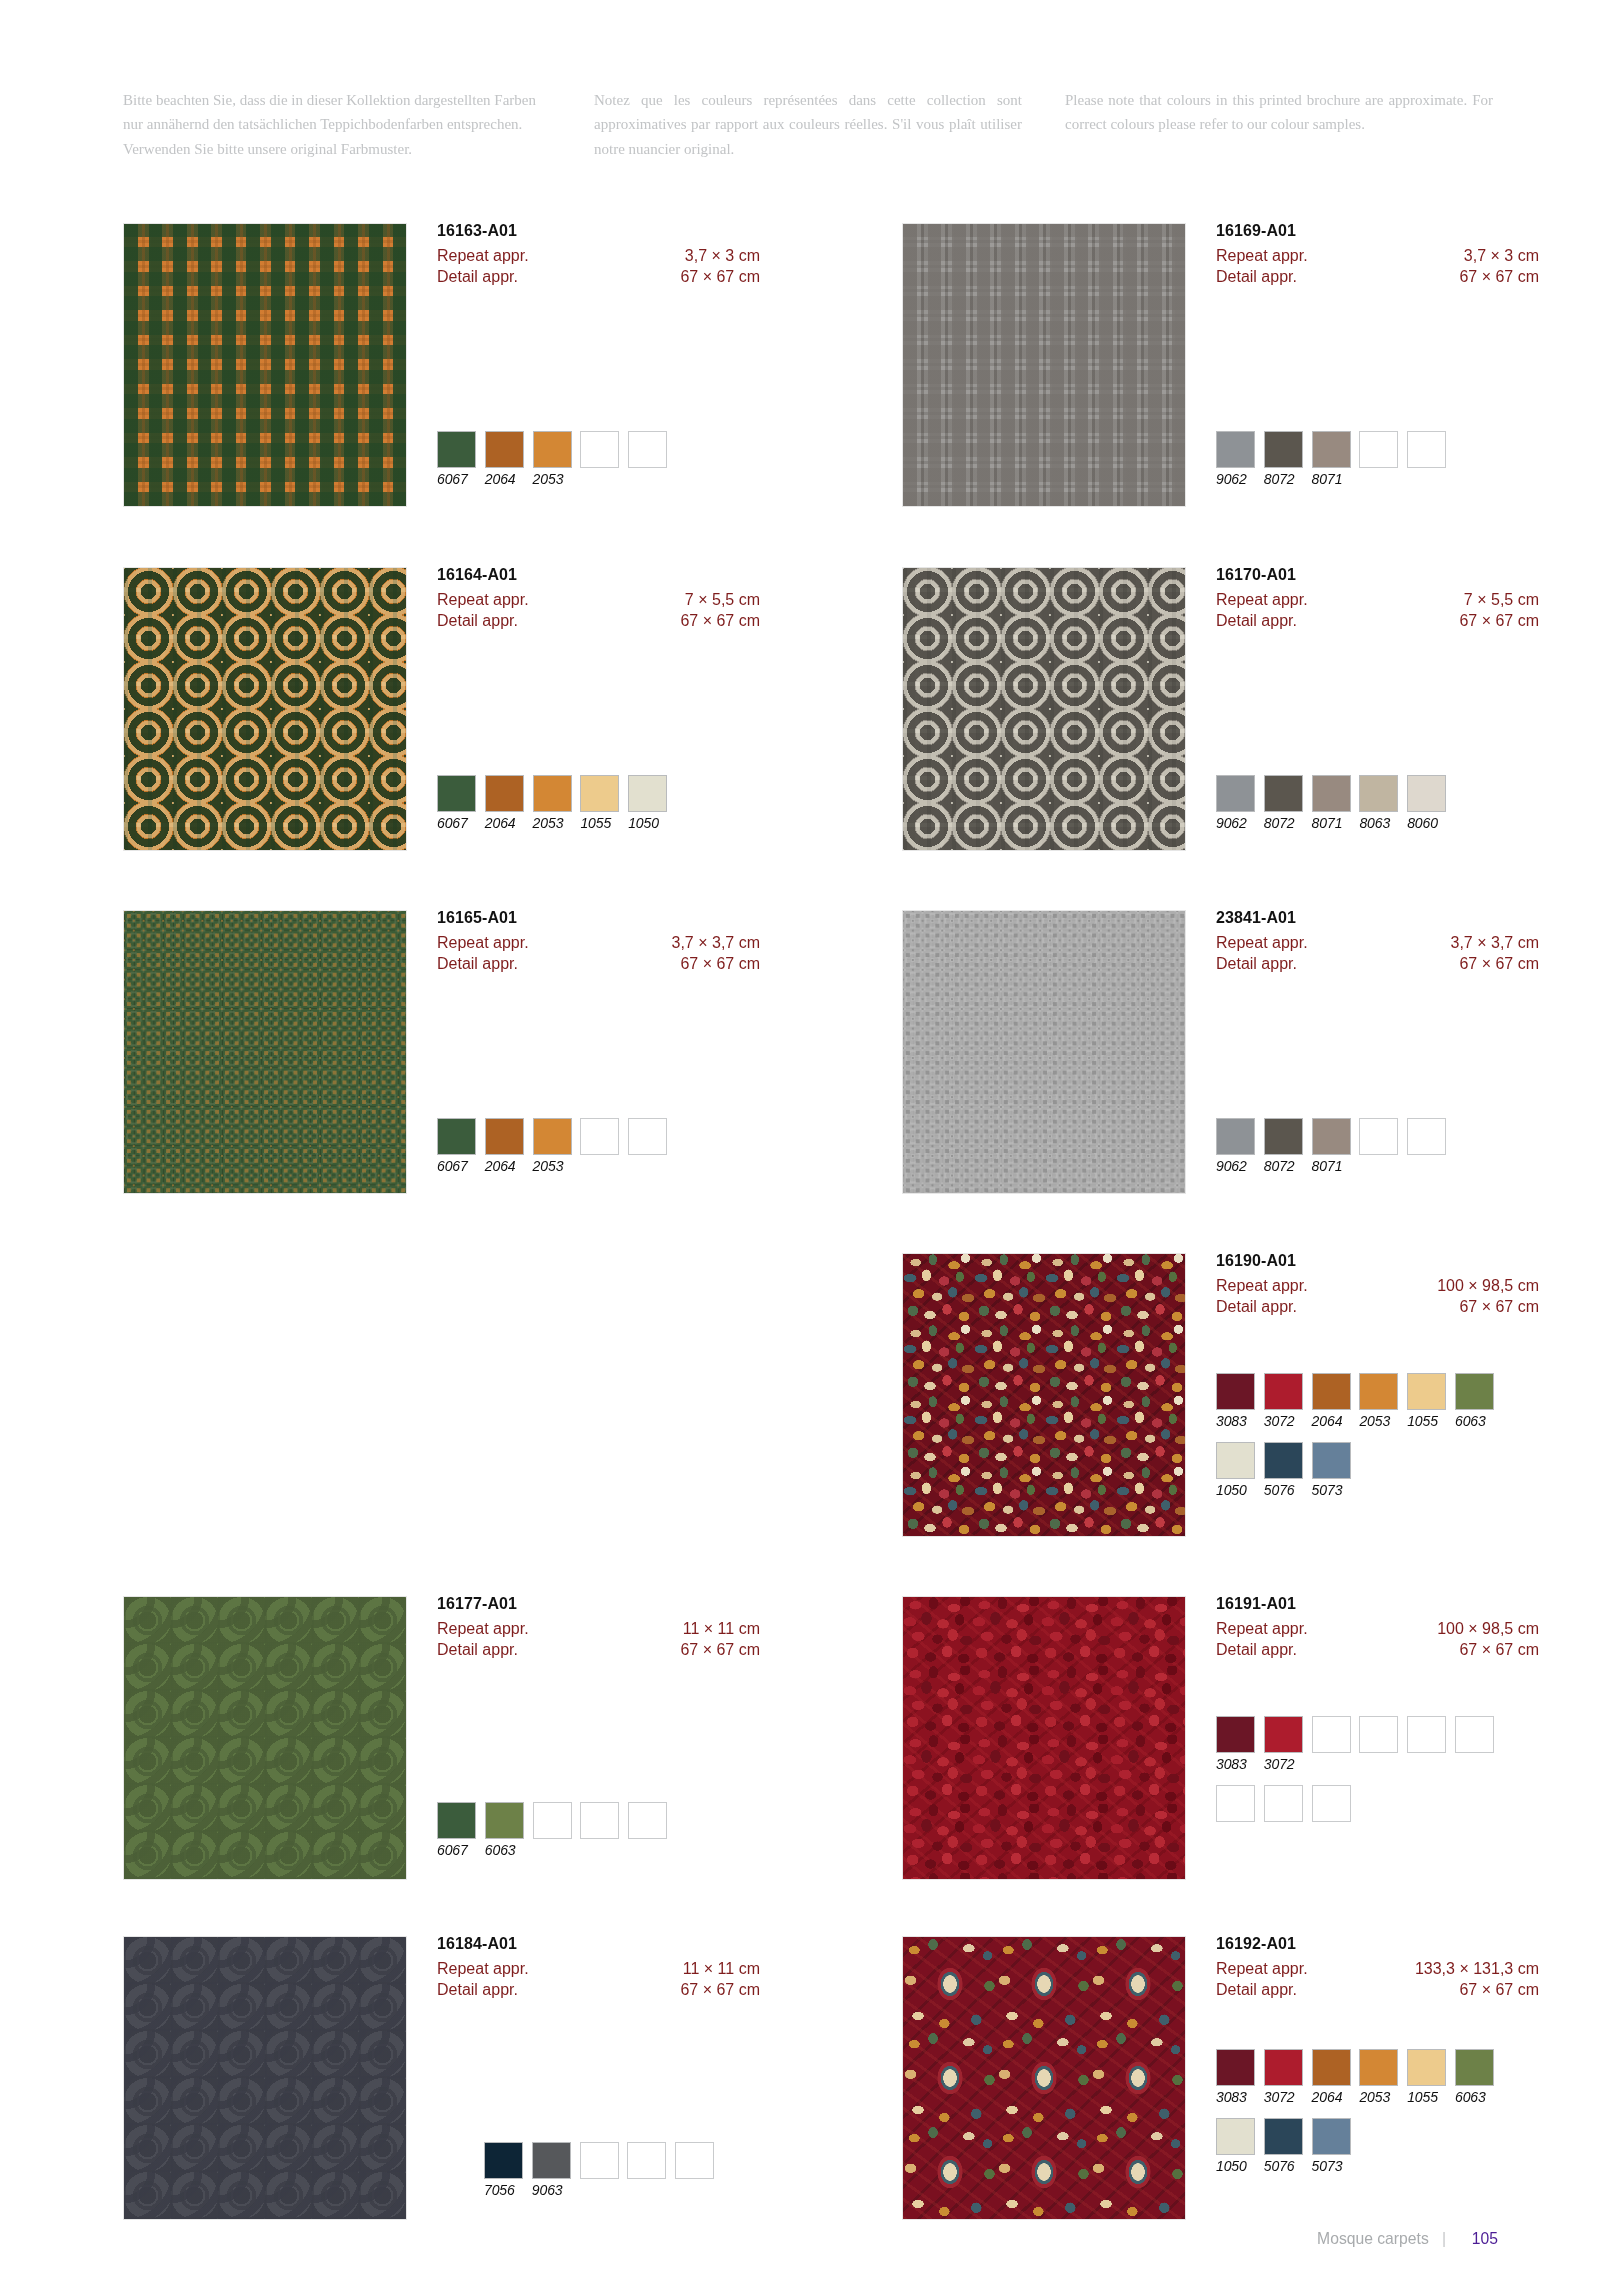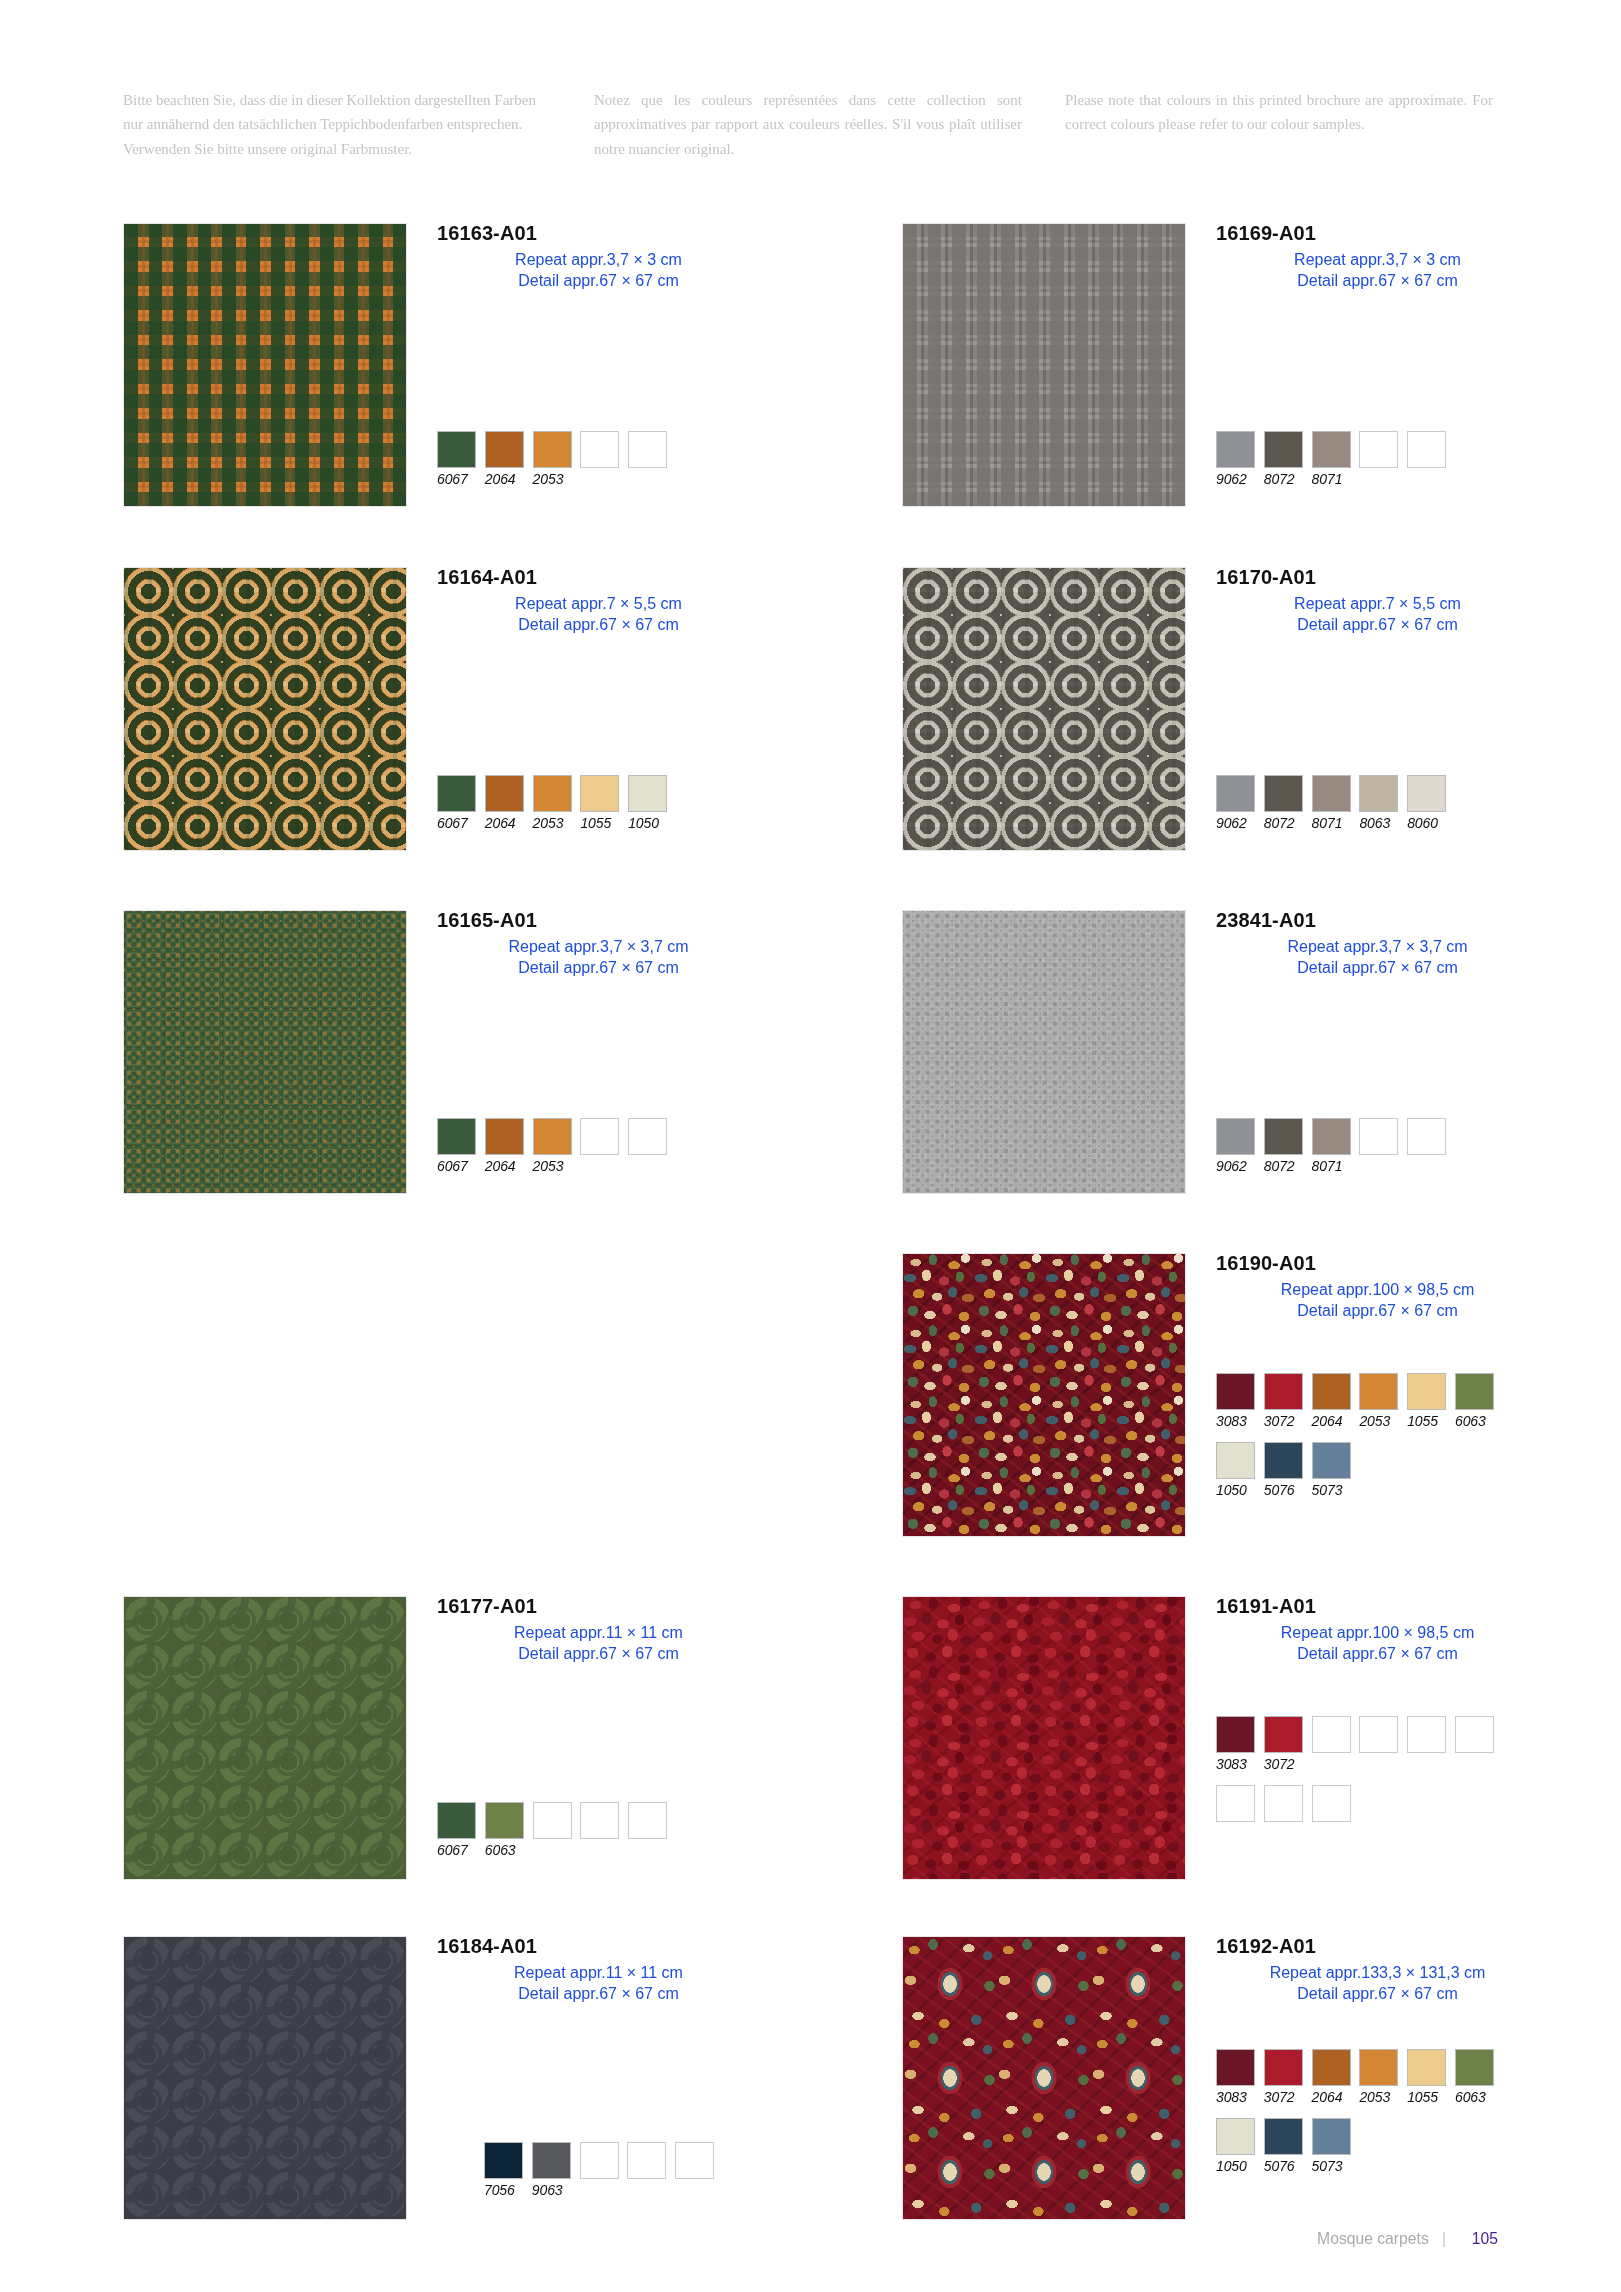--- a/index.html
+++ b/index.html
@@ -45,32 +45,32 @@
     box-sizing:border-box;
     overflow:hidden;
   }
 
   .info{
     position:absolute;
     left:314px;top:0;
     width:323px;
   }
   .code{
-    font-size:20px;
+    font-size:16px;
     font-weight:bold;
     color:#121212;
     letter-spacing:0.1px;
     margin:0 0 6.9px 0;
     line-height:1;
   }
   .specline{
     display:flex;
-    justify-content:center;
+    justify-content:space-between;
     font-size:16px;
-    color:#1d4ed8;
+    color:#7f1d1d;
     line-height:1.30;
     white-space:nowrap;
   }
   .spec-label{}
   .spec-val{}
 
   
   .chips{
     position:absolute;
     left:314px;

